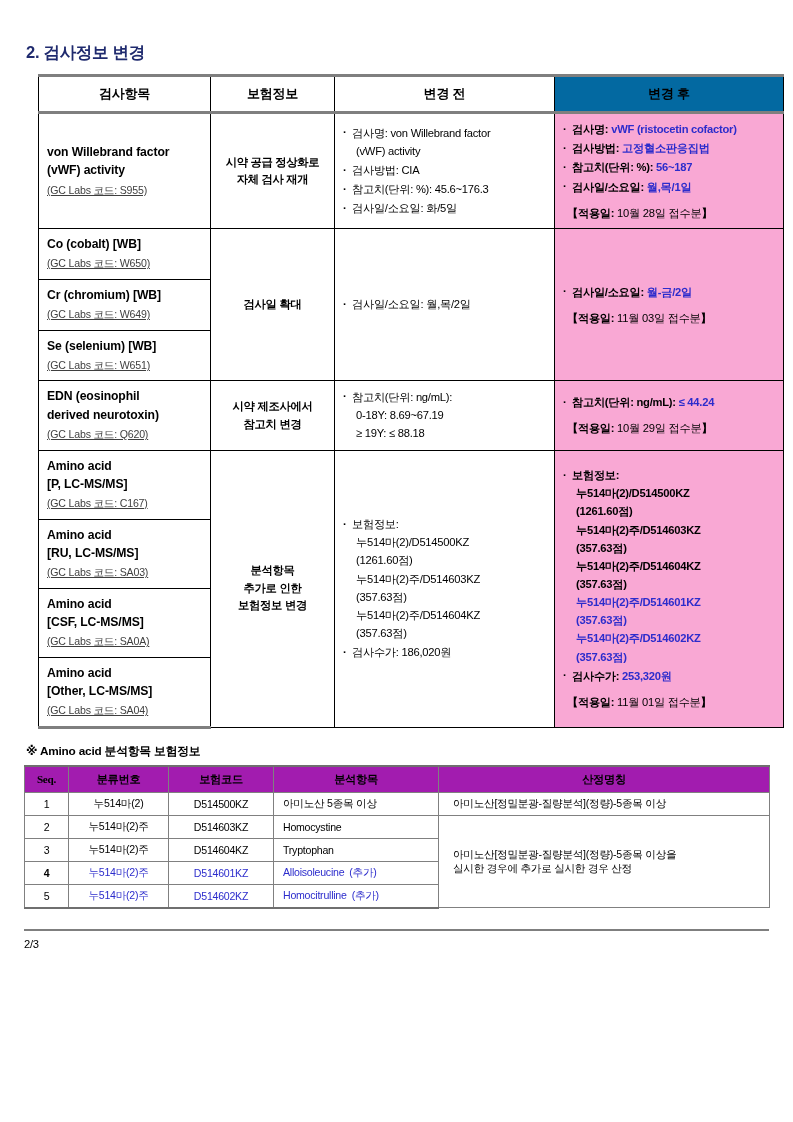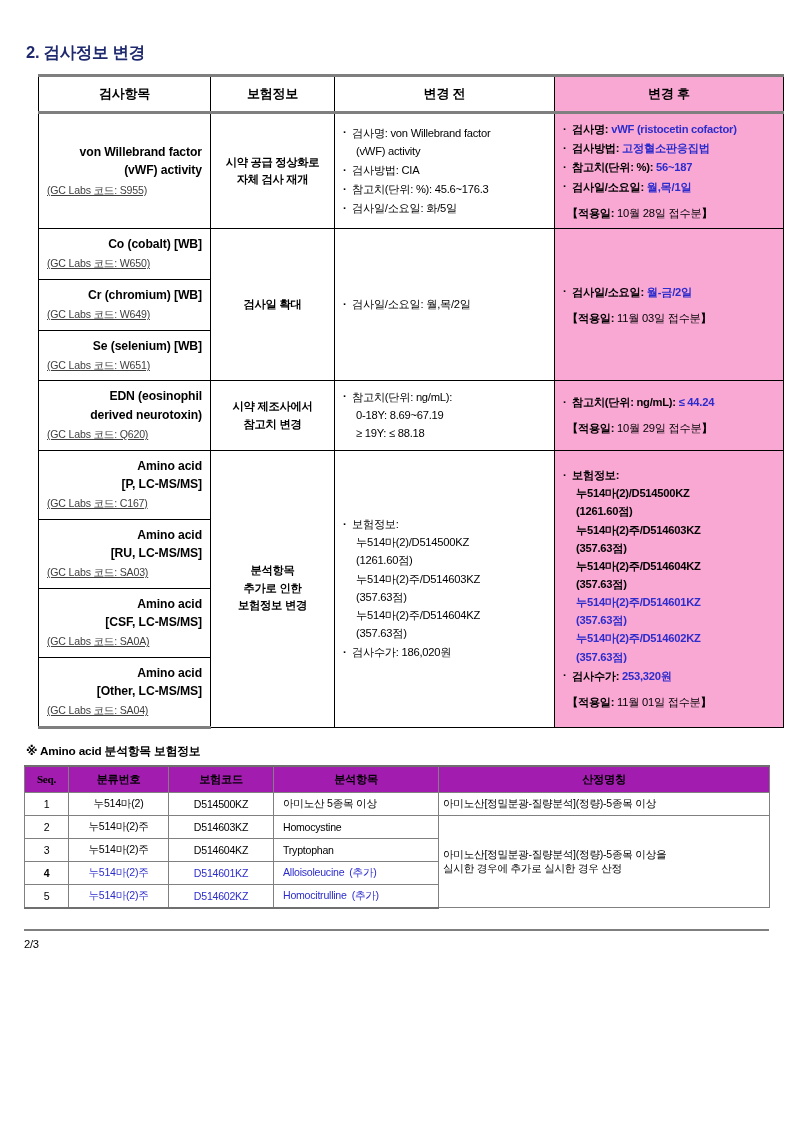--- a/index.html
+++ b/index.html
@@ -51,35 +51,34 @@
     border-top: 3px solid #7f7f7f;
     border-bottom: 3px solid #7f7f7f;
     border-left: 1px solid #000;
     border-right: 1px solid #000;
     text-align: center;
     font-size: 13px;
     font-weight: bold;
     padding: 7px 4px;
     letter-spacing: -0.2px;
   }
-  table.main-table thead th.after-col { background: #f9a8d4; }
+  table.main-table thead th.after-col { background: #0369a1; }
   table.main-table td.after-col { background: #f9a8d4; }
   table.main-table tbody tr:last-child td { border-bottom: 3px solid #7f7f7f; }
 
   
   td.item-cell {
     padding: 10px 9px 12px 9px;
     vertical-align: middle;
   }
   .item-name {
     font-weight: bold;
     font-size: 12.2px;
     line-height: 1.5;
     letter-spacing: -0.1px;
-    text-align: right;
   }
   .item-code {
     font-size: 10.6px;
     color: #3f3f3f;
     text-decoration: underline;
     margin-top: 2px;
     display: inline-block;
     letter-spacing: -0.2px;
   }
 
@@ -158,21 +157,21 @@
     text-align: center;
     font-size: 11.2px;
     padding: 5px 4px;
     border-top: 2px solid #6f6f6f;
     border-bottom: 1px solid #808080;
     font-family: Liberation Serif, serif;
   }
   table.ins-table tbody td { height: 22px; }
   table.ins-table td.c { text-align: center; }
   table.ins-table td.l { text-align: left; padding-left: 9px; }
-  table.ins-table td.nm { text-align: left; padding-left: 4px; vertical-align: middle; }
+  table.ins-table td.nm { text-align: left; padding-left: 14px; vertical-align: middle; }
   table.ins-table tbody tr:last-child td { border-bottom: 2px solid #6f6f6f; }
   .add-tag { display: inline-block; margin-left: 5px; }
 
   
   .footer-rule {
     width: 745px;
     border-top: 2px solid #7f7f7f;
     margin: 20px 0 0 0;
   }
   .footer {

